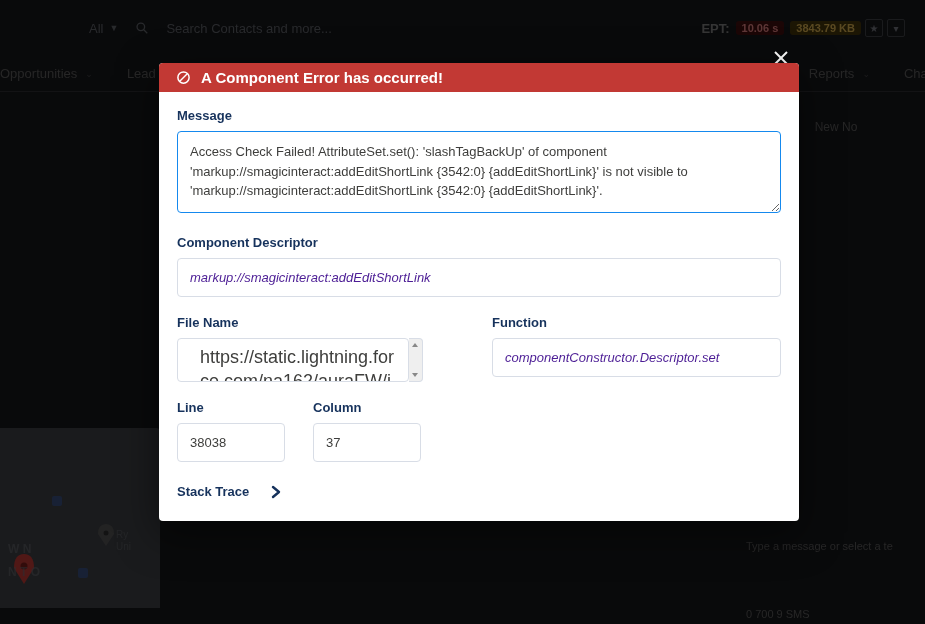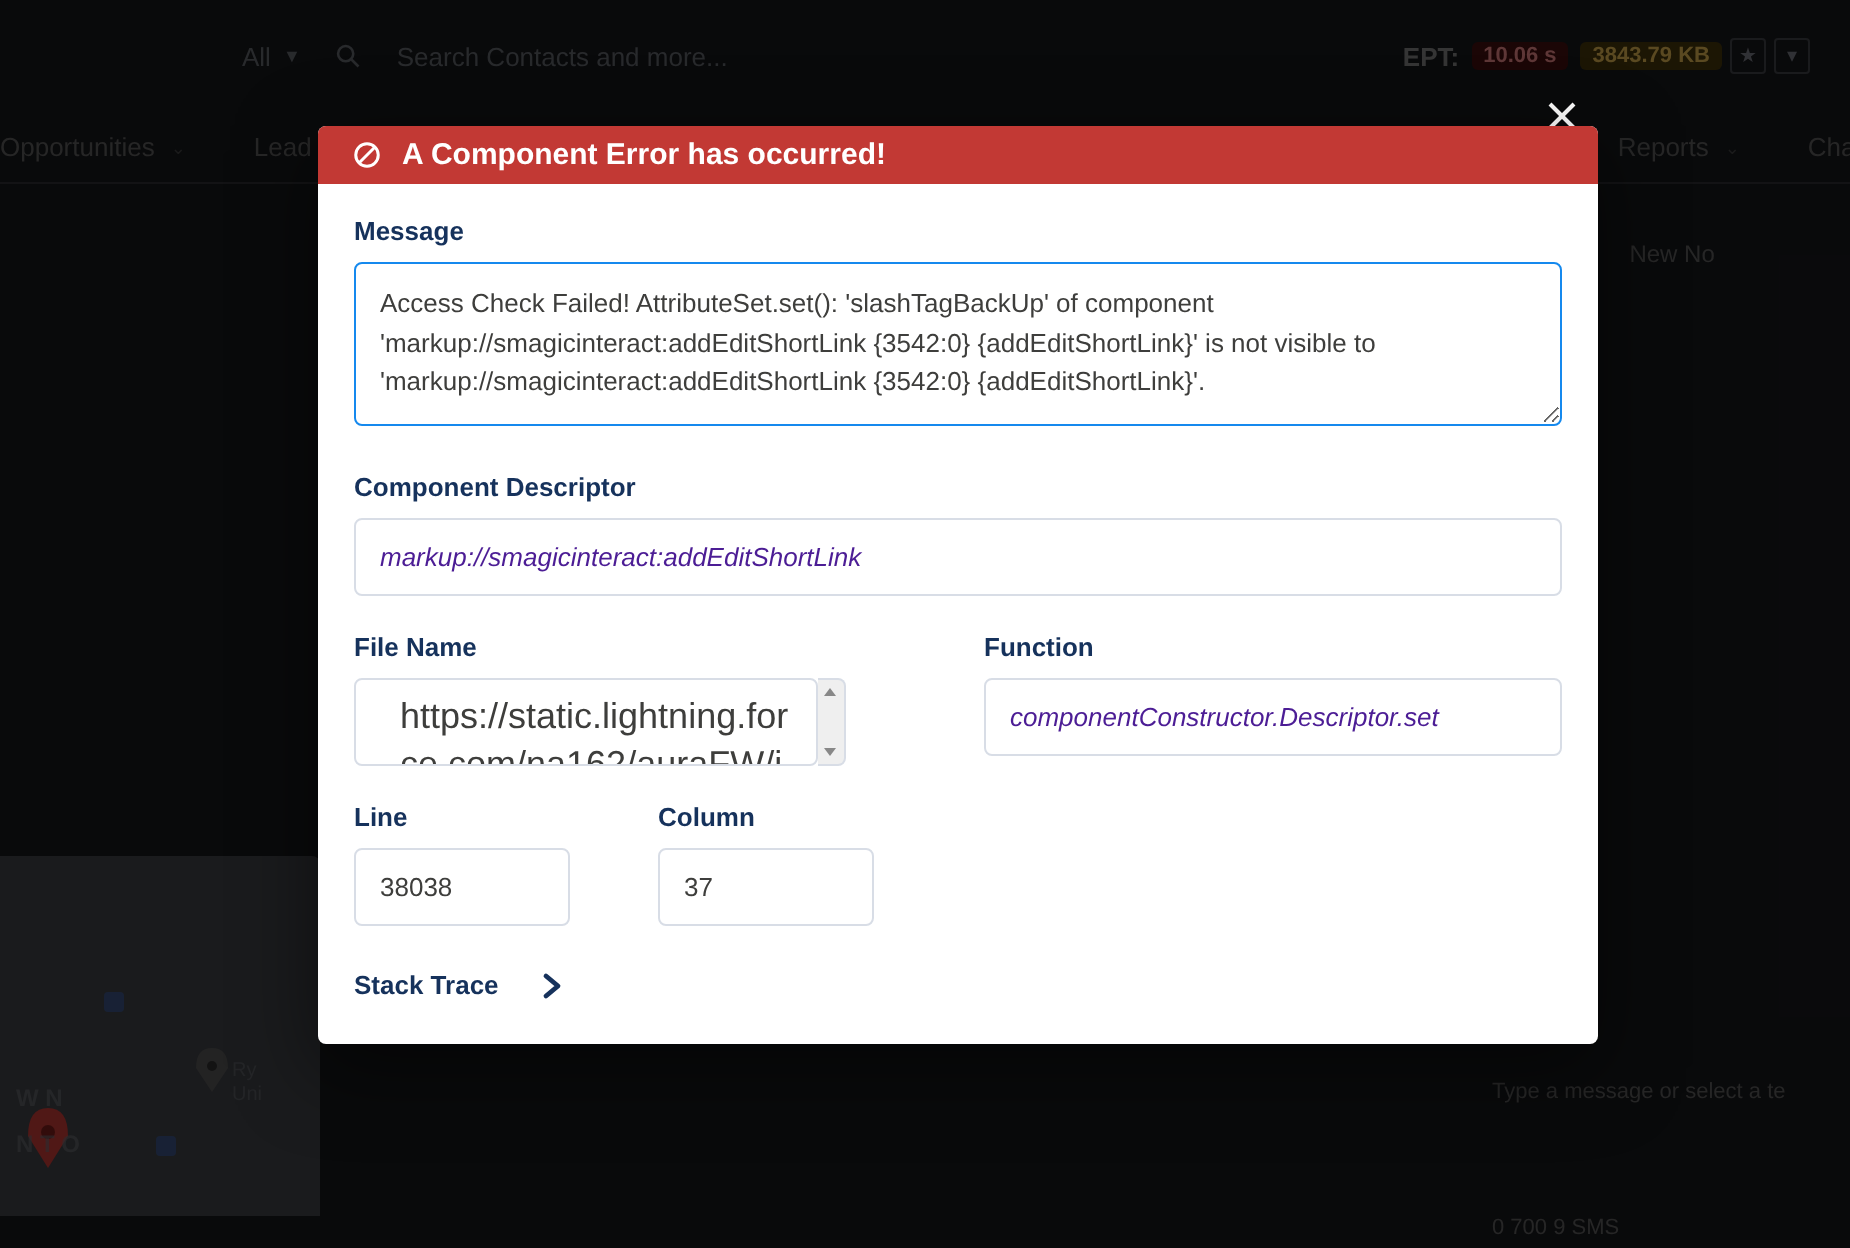--- a/index.html
+++ b/index.html
@@ -10,21 +10,21 @@
   .bg {
     position: absolute; inset: 0;
     background: #16171a;
   }
   .bg-header {
     position: absolute; top: 0; left: 0; right: 0; height: 56px;
     display: flex; align-items: center; padding: 0 20px;
     color: #5a5d63; font-size: 13px;
   }
   .bg-header .spacer { flex: 1; }
-  .bg-header .search-row { display: flex; align-items: center; gap: 16px; margin-left: 101px; }
+  .bg-header .search-row { display: flex; align-items: center; gap: 16px; margin-left: 69px; }
   .bg-header .all { display: flex; align-items: center; gap: 6px; }
   .bg-header .all .caret { font-size: 9px; }
   .bg-header .search-icon-wrap { width: 16px; height: 16px; display: flex; align-items: center; justify-content: center; }
   .bg-header .ept { display: flex; align-items: center; gap: 6px; font-weight: 600; color: #777; }
   .bg-header .badge1 { background: #3d0e0e; color: #d07a7a; padding: 1px 6px; border-radius: 3px; font-size: 11px; }
   .bg-header .badge2 { background: #3f320b; color: #c7a24a; padding: 1px 6px; border-radius: 3px; font-size: 11px; }
   .bg-header .star-box, .bg-header .drop-box {
     width: 18px; height: 18px; border: 1px solid #3a3c41; border-radius: 2px;
     display: flex; align-items: center; justify-content: center; color: #6b6e75; font-size: 10px; margin-left: 4px;
   }
@@ -95,21 +95,21 @@
   .input-box {
     width: 100%; border: 1px solid #d8dde6; border-radius: 4px;
     padding: 11px 12px; font-size: 13px; color: #4c1d95; background: #fff; font-style: italic;
   }
 
   .group { margin-bottom: 18px; }
 
   .row2 { display: flex; gap: 26px; }
   .row2 > .col { flex: 1; }
 
-  .row3 { display: flex; gap: 44px; }
+  .row3 { display: flex; gap: 28px; }
 
   .filebox-wrap { display: flex; position: relative; }
   .filebox {
     border: 1px solid #d8dde6; border-radius: 4px; padding: 6px 10px 4px 22px;
     font-size: 18px; color: #3e3e3c; width: 232px; height: 44px;
     overflow: hidden; line-height: 1.35; word-break: break-all;
   }
   .scroll-stub {
     width: 14px; background: #efefef; border: 1px solid #d8dde6; border-left: none;
     border-top-right-radius: 4px; border-bottom-right-radius: 4px; position: relative;

